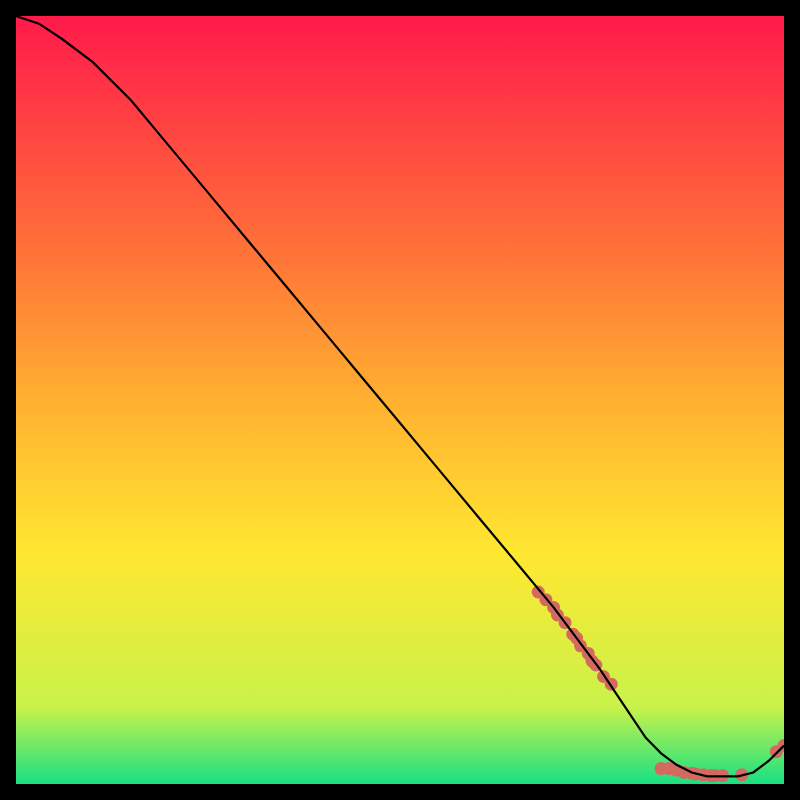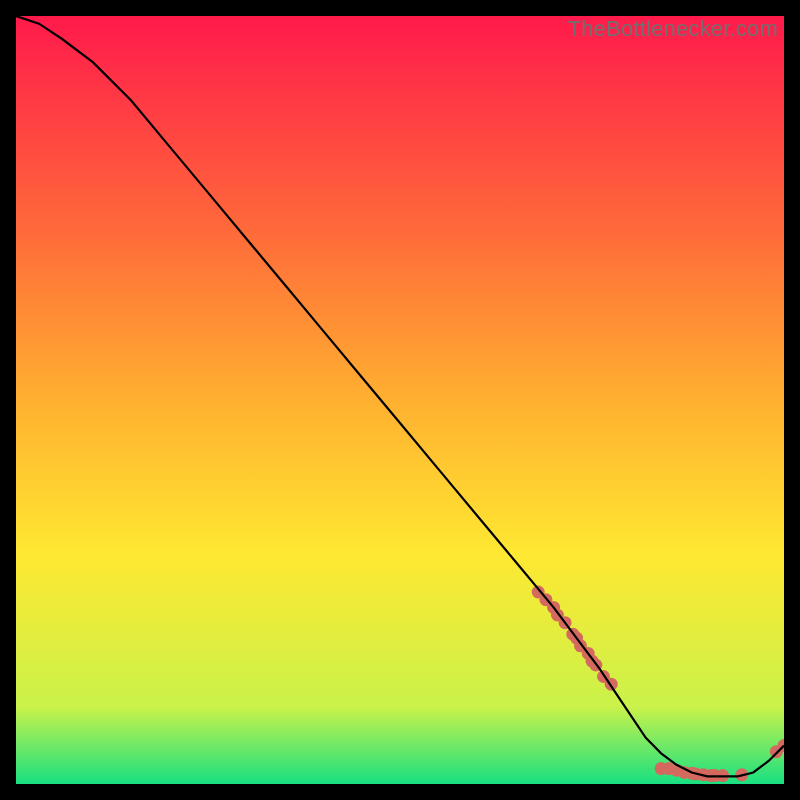--- a/index.html
+++ b/index.html
@@ -76,14 +76,13 @@
         <circle cx="687.4" cy="758.8" r="6.5" fill="#d46a5f"></circle>
         <circle cx="695.0" cy="759.6" r="6.5" fill="#d46a5f"></circle>
         <circle cx="698.9" cy="759.6" r="6.5" fill="#d46a5f"></circle>
         <circle cx="706.6" cy="759.6" r="6.5" fill="#d46a5f"></circle>
         <circle cx="725.8" cy="758.8" r="6.5" fill="#d46a5f"></circle>
         <circle cx="760.3" cy="735.7" r="6.5" fill="#d46a5f"></circle>
         <circle cx="768.0" cy="729.6" r="6.5" fill="#d46a5f"></circle>
       </g>
     <path id="curve-path" fill="none" stroke="#000000" stroke-width="2.2" d="M0.0 0.0 L23.0 7.7 L46.1 23.0 L76.8 46.1 L115.2 84.5 L153.6 130.6 L192.0 176.6 L230.4 222.7 L268.8 268.8 L307.2 314.9 L345.6 361.0 L384.0 407.0 L422.4 453.1 L460.8 499.2 L499.2 545.3 L537.6 591.4 L560.6 622.1 L583.7 652.8 L599.0 675.8 L614.4 698.9 L629.8 721.9 L645.1 737.3 L660.5 748.8 L675.8 756.5 L691.2 760.3 L706.6 760.3 L721.9 760.3 L737.3 756.5 L752.6 745.0 L768.0 729.6"></path>
   </svg>
-  <div class="watermark">TheBottlenecker.com</div>
 </div>
 
 </body></html>

